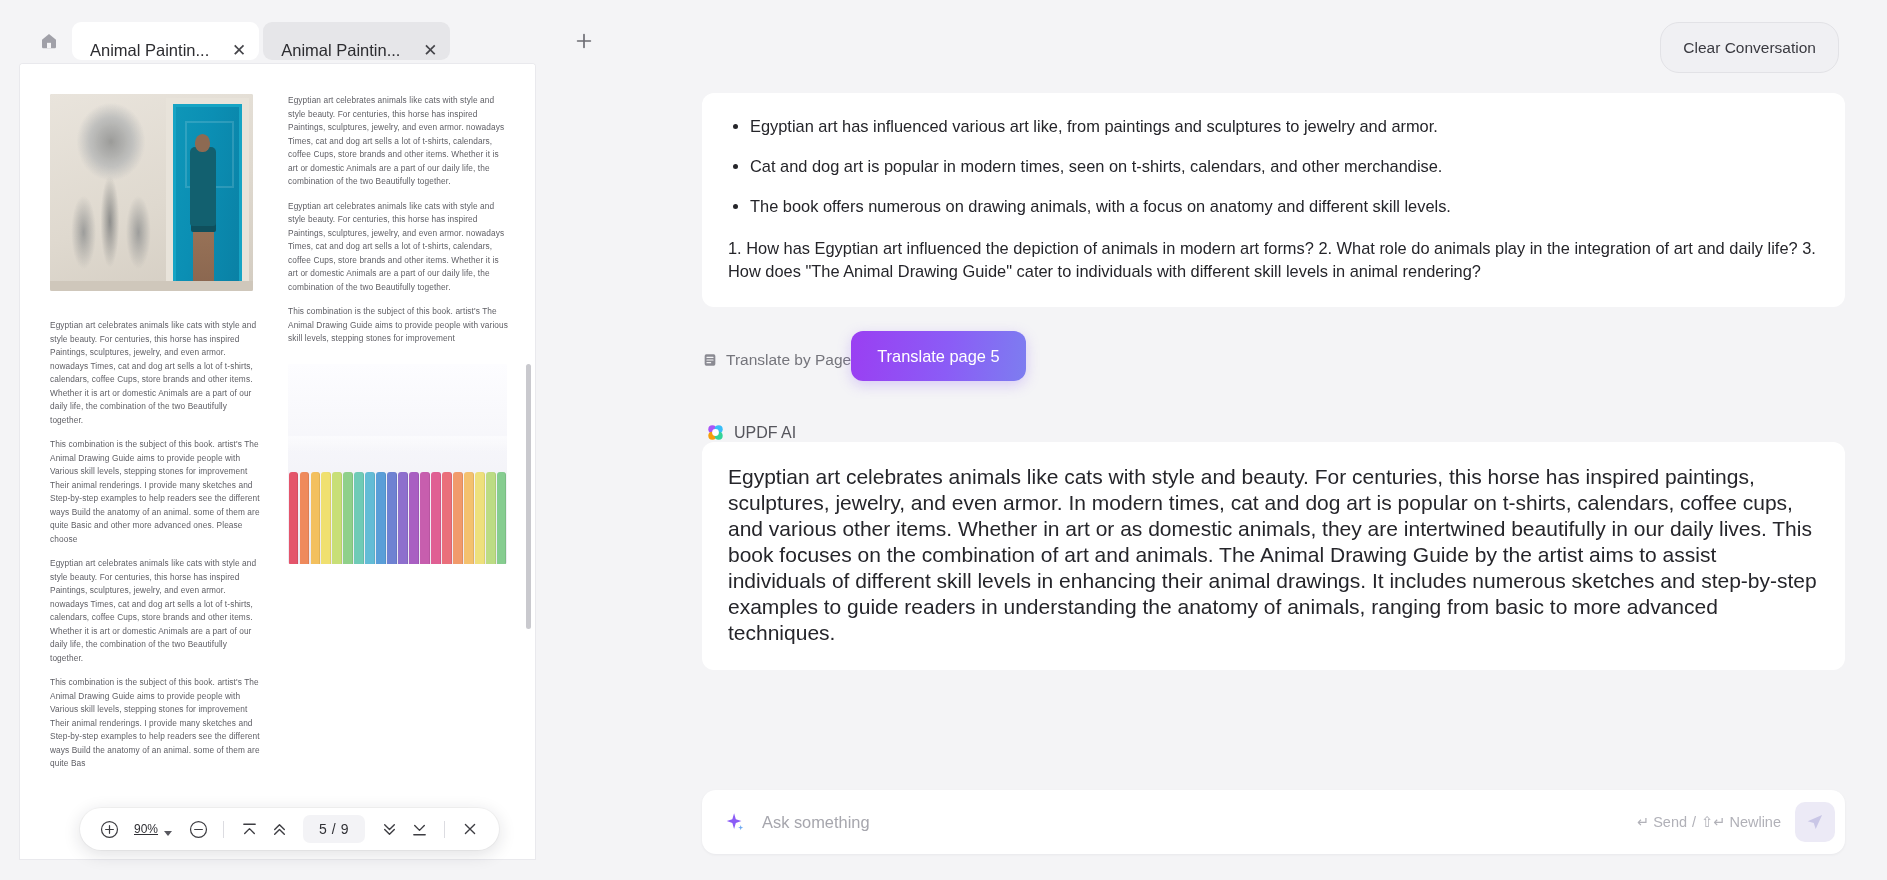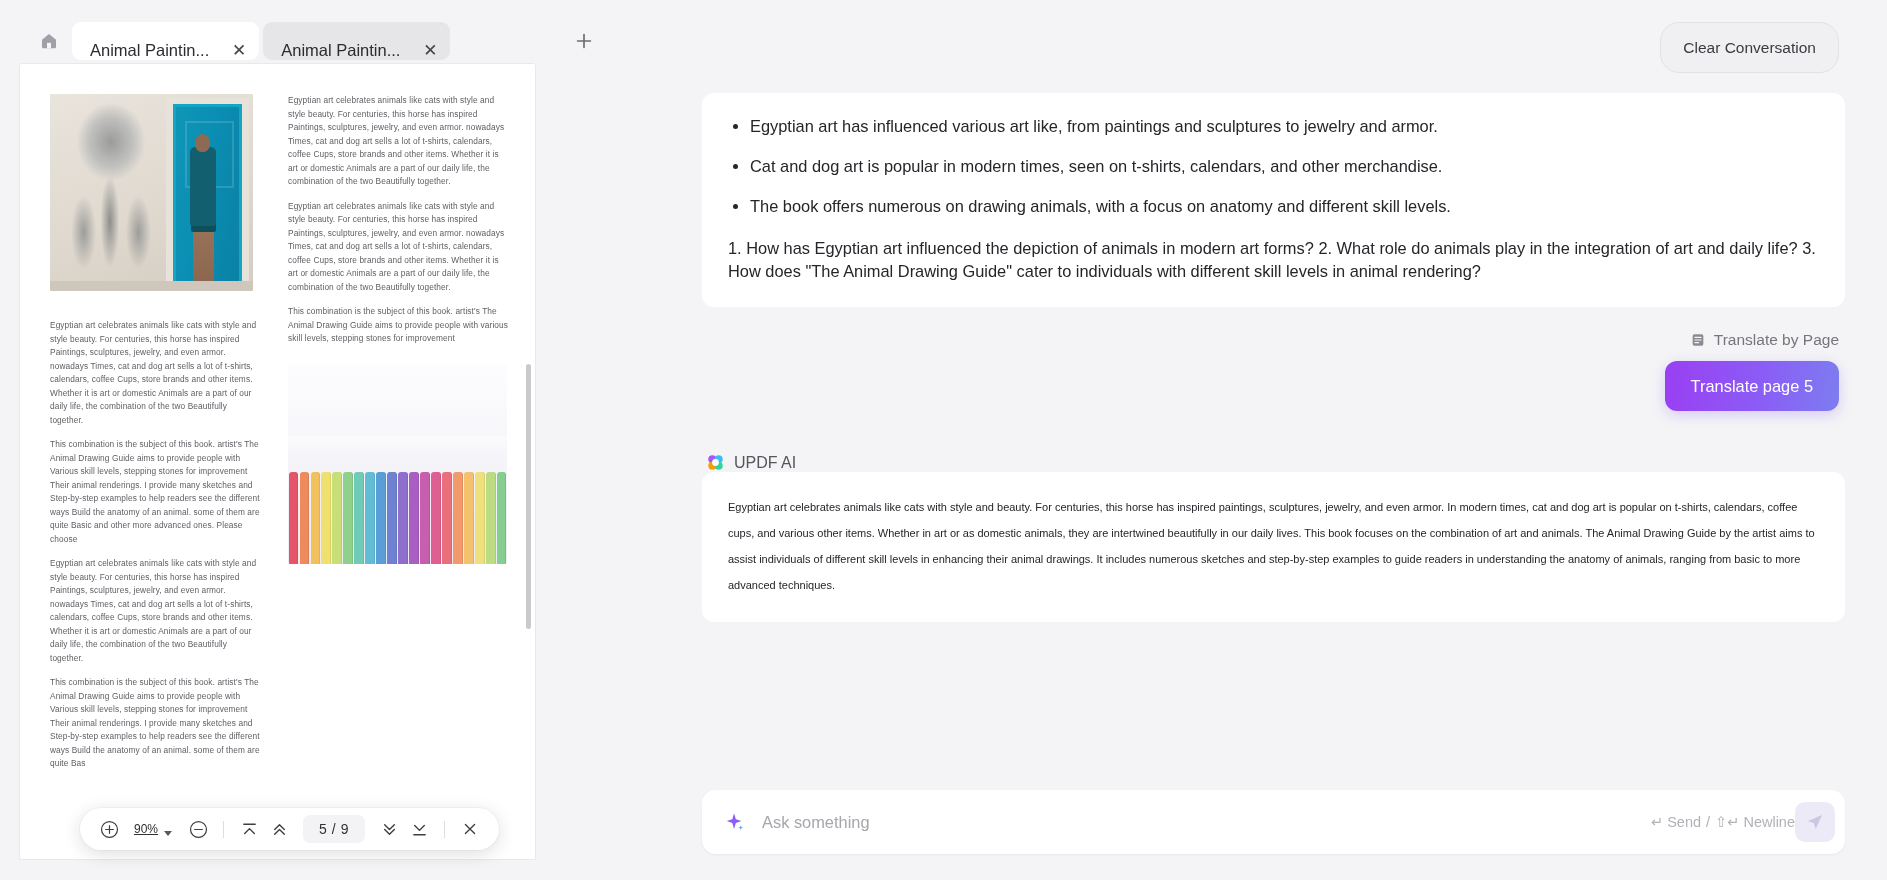--- a/index.html
+++ b/index.html
@@ -325,21 +325,21 @@
   .qpara {
     font-size: 16.4px;
     line-height: 23px;
     margin-top: 20px;
     color: #25252a;
   }
 
   .translate-zone {
     margin-top: 24px;
     display: flex;
-    flex-direction: column;
+    flex-direction: row;
     align-items: flex-end;
     padding-right: 6px;
   }
   .tb-page-label {
     display: flex;
     align-items: center;
     gap: 8px;
     font-size: 15.5px;
     color: #75757c;
     margin-bottom: 12px;
@@ -362,21 +362,21 @@
   .ai-name {
     display: flex;
     align-items: center;
     gap: 9px;
     font-size: 16px;
     color: #55555c;
     margin-bottom: 0;
     padding-left: 4px;
   }
   .answer {
-    font-size: 11px;
+    font-size: 21px;
     line-height: 26px;
     color: #25252a;
   }
 
   .composer {
     position: absolute;
     left: 42px; right: 42px;
     bottom: 26px;
     height: 64px;
     background: #ffffff;
@@ -395,20 +395,21 @@
     color: #25252a;
     background: transparent;
     padding-left: 16px;
   }
   .composer-input::placeholder { color: #a6a6ad; }
   .hint {
     font-size: 14.5px;
     color: #b1b1b8;
     white-space: nowrap;
     display: flex; align-items: center; gap: 5px;
+    margin-right: 14px;
   }
   .send-btn {
     width: 40px; height: 40px;
     border-radius: 10px;
     background: #eceaf6;
     display: flex; align-items: center; justify-content: center;
     cursor: pointer;
     flex: 0 0 auto;
   }
   .flex-spacer { flex: 1 1 auto; }

